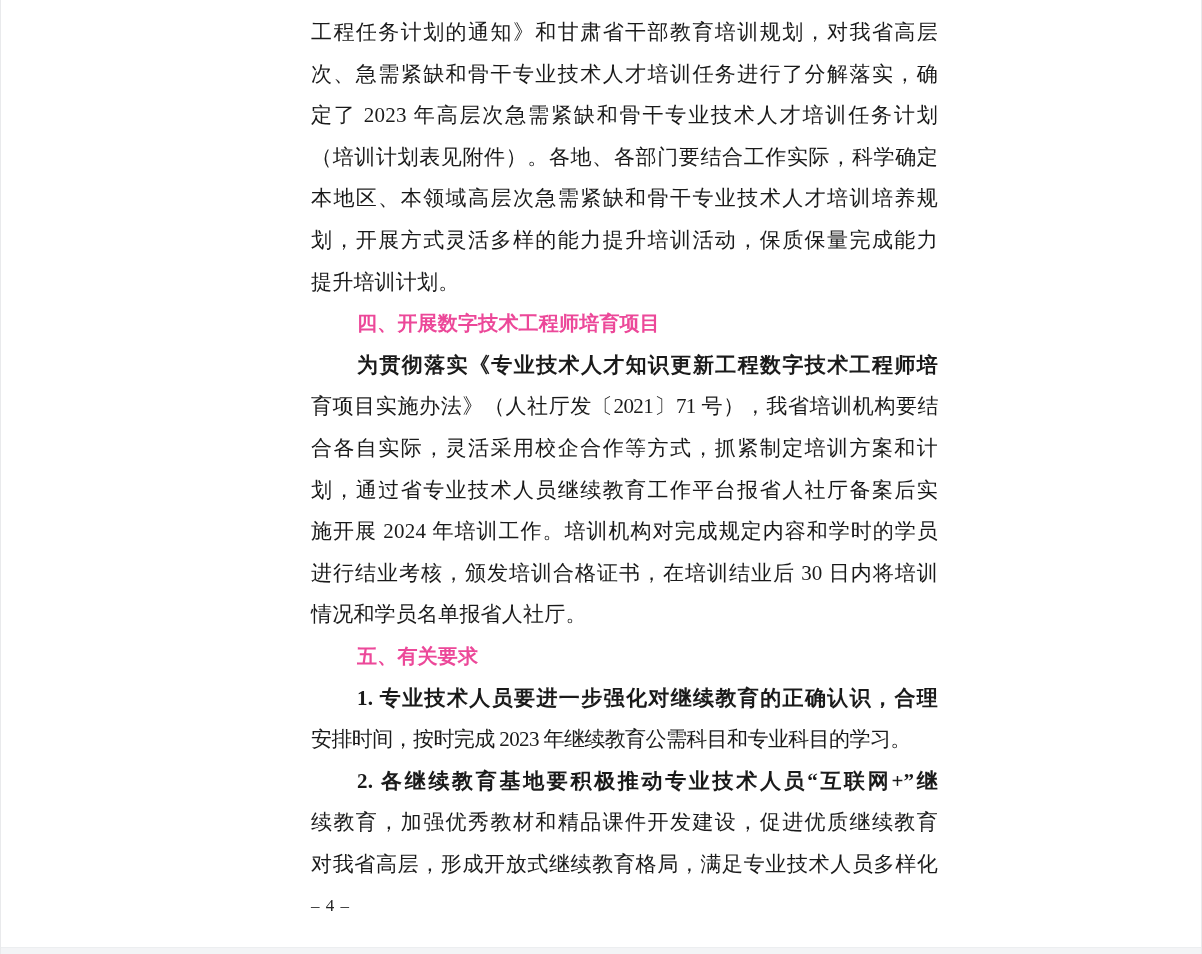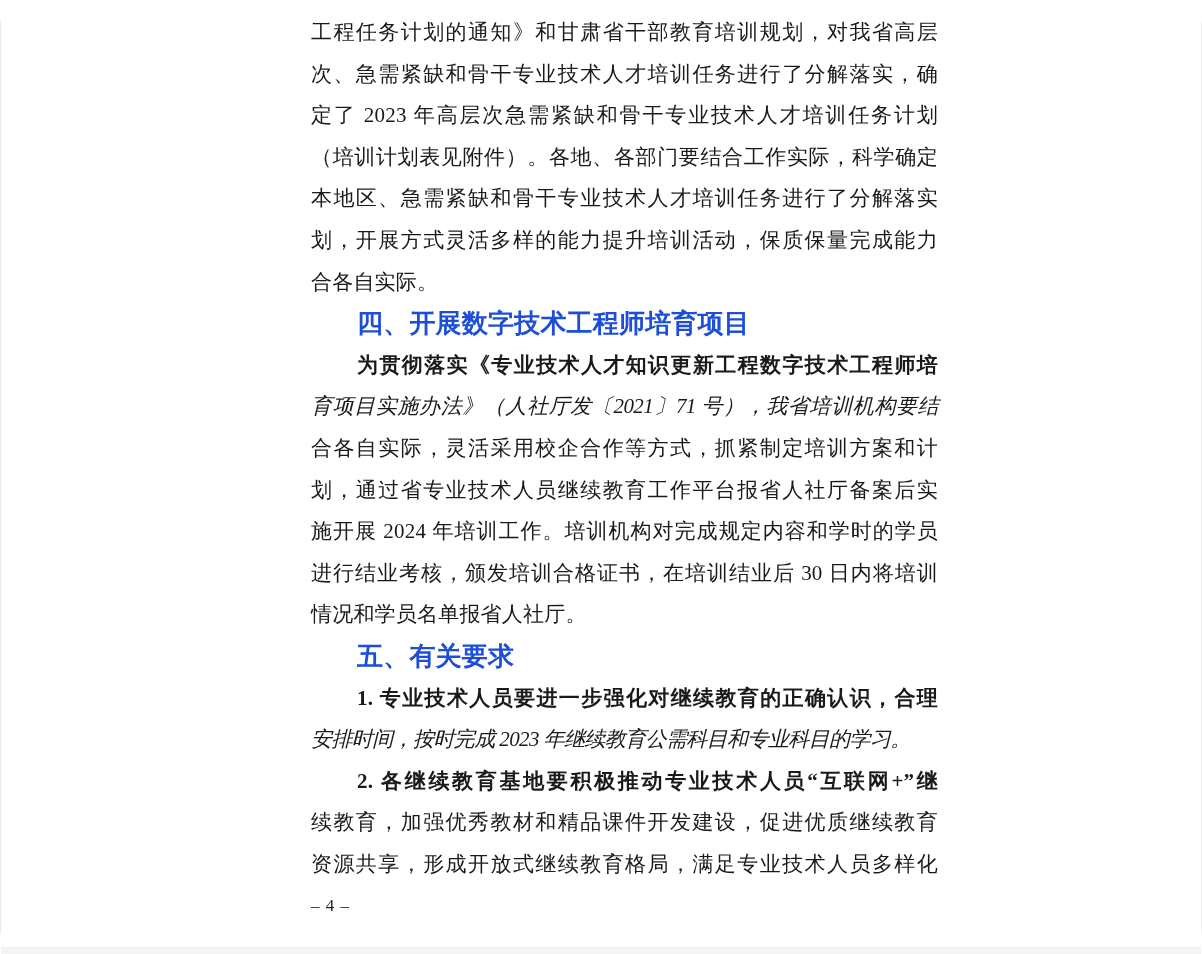--- a/index.html
+++ b/index.html
@@ -9,21 +9,20 @@
     font-family: "Liberation Serif", "DejaVu Serif", serif;
     overflow: hidden;
   }
   .viewer {
     position: relative;
     width: 1202px;
     height: 954px;
     background: #ffffff;
     border-left: 1px solid #e9eaec;
     border-right: 1px solid #e9eaec;
-    border-radius: 26px;
   }
   .page {
     position: absolute;
     inset: 0;
     background: #ffffff;
   }
   .textblock {
     position: absolute;
     left: 310px;
     top: 12px;
@@ -41,27 +40,26 @@
   }
   .line.para-end {
     text-align-last: left;
   }
   .line.indent {
     text-indent: 46px;
     font-weight: bold;
   }
   .line.tight {
     letter-spacing: -0.6px;
-    font-style: italic;
   }
   .line.heading {
     font-family: "Liberation Sans", "DejaVu Sans", sans-serif;
     font-weight: 700;
-    font-size: 26px;
-    color: #1d4ed8;
+    font-size: 20px;
+    color: #ec4899;
     text-align-last: left;
   }
   .line.pagenum {
     font-size: 17px;
     color: #222222;
     text-align-last: left;
     letter-spacing: 1px;
   }
   .bottom-strip {
     position: absolute;
@@ -76,34 +74,34 @@
 </head>
 <body>
 
 <div class="viewer">
   <div class="page">
     <div class="textblock">
       <div class="line">工程任务计划的通知》和甘肃省干部教育培训规划，对我省高层</div>
       <div class="line">次、急需紧缺和骨干专业技术人才培训任务进行了分解落实，确</div>
       <div class="line">定了 2023 年高层次急需紧缺和骨干专业技术人才培训任务计划</div>
       <div class="line">（培训计划表见附件）。各地、各部门要结合工作实际，科学确定</div>
-      <div class="line">本地区、急需紧缺和骨干专业技术人才培训任务进行了分解落实</div>
+      <div class="line">本地区、本领域高层次急需紧缺和骨干专业技术人才培训培养规</div>
       <div class="line">划，开展方式灵活多样的能力提升培训活动，保质保量完成能力</div>
-      <div class="line para-end">合各自实际。</div>
+      <div class="line para-end">提升培训计划。</div>
       <div class="line heading indent">四、开展数字技术工程师培育项目</div>
       <div class="line indent">为贯彻落实《专业技术人才知识更新工程数字技术工程师培</div>
       <div class="line tight">育项目实施办法》（人社厅发〔2021〕71 号），我省培训机构要结</div>
       <div class="line">合各自实际，灵活采用校企合作等方式，抓紧制定培训方案和计</div>
       <div class="line">划，通过省专业技术人员继续教育工作平台报省人社厅备案后实</div>
       <div class="line">施开展 2024 年培训工作。培训机构对完成规定内容和学时的学员</div>
       <div class="line">进行结业考核，颁发培训合格证书，在培训结业后 30 日内将培训</div>
       <div class="line para-end">情况和学员名单报省人社厅。</div>
       <div class="line heading indent">五、有关要求</div>
       <div class="line indent">1. 专业技术人员要进一步强化对继续教育的正确认识，合理</div>
       <div class="line tight para-end">安排时间，按时完成 2023 年继续教育公需科目和专业科目的学习。</div>
       <div class="line indent">2. 各继续教育基地要积极推动专业技术人员“互联网+”继</div>
       <div class="line">续教育，加强优秀教材和精品课件开发建设，促进优质继续教育</div>
-      <div class="line">资源共享，形成开放式继续教育格局，满足专业技术人员多样化</div>
+      <div class="line">对我省高层，形成开放式继续教育格局，满足专业技术人员多样化</div>
       <div class="line pagenum">– 4 –</div>
     </div>
   </div>
   <div class="bottom-strip"></div>
 </div>
 
 </body></html>

